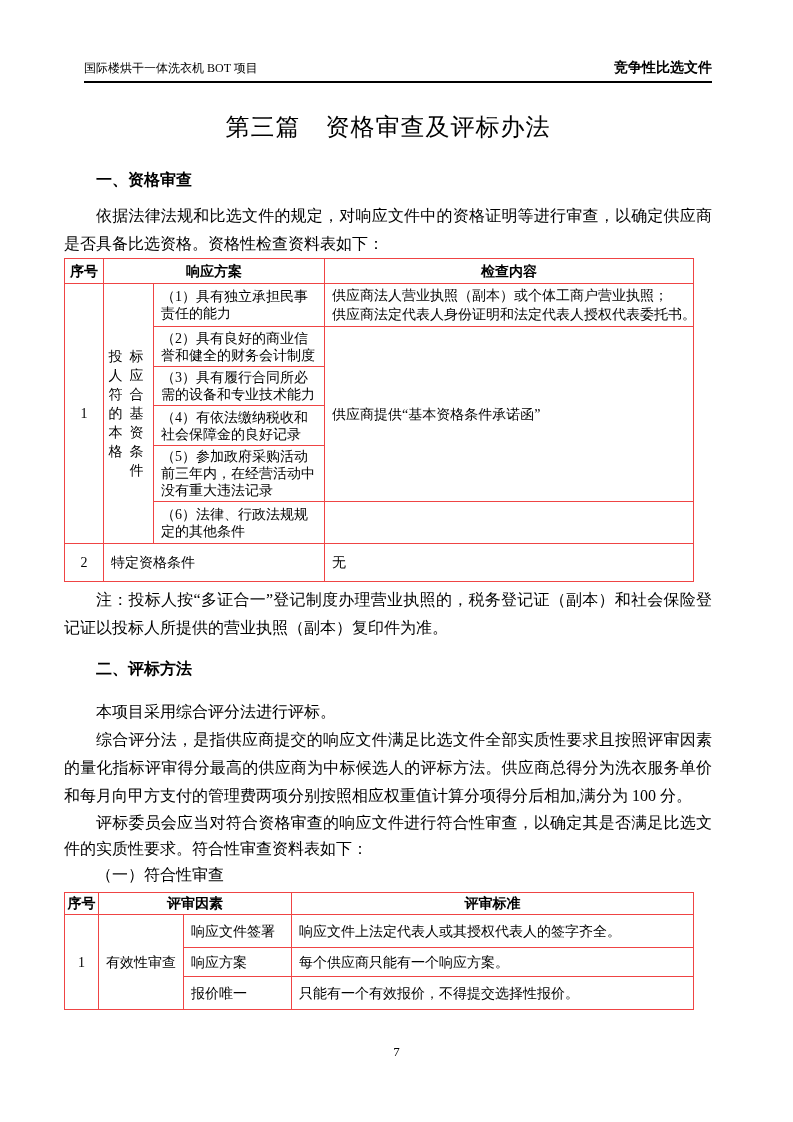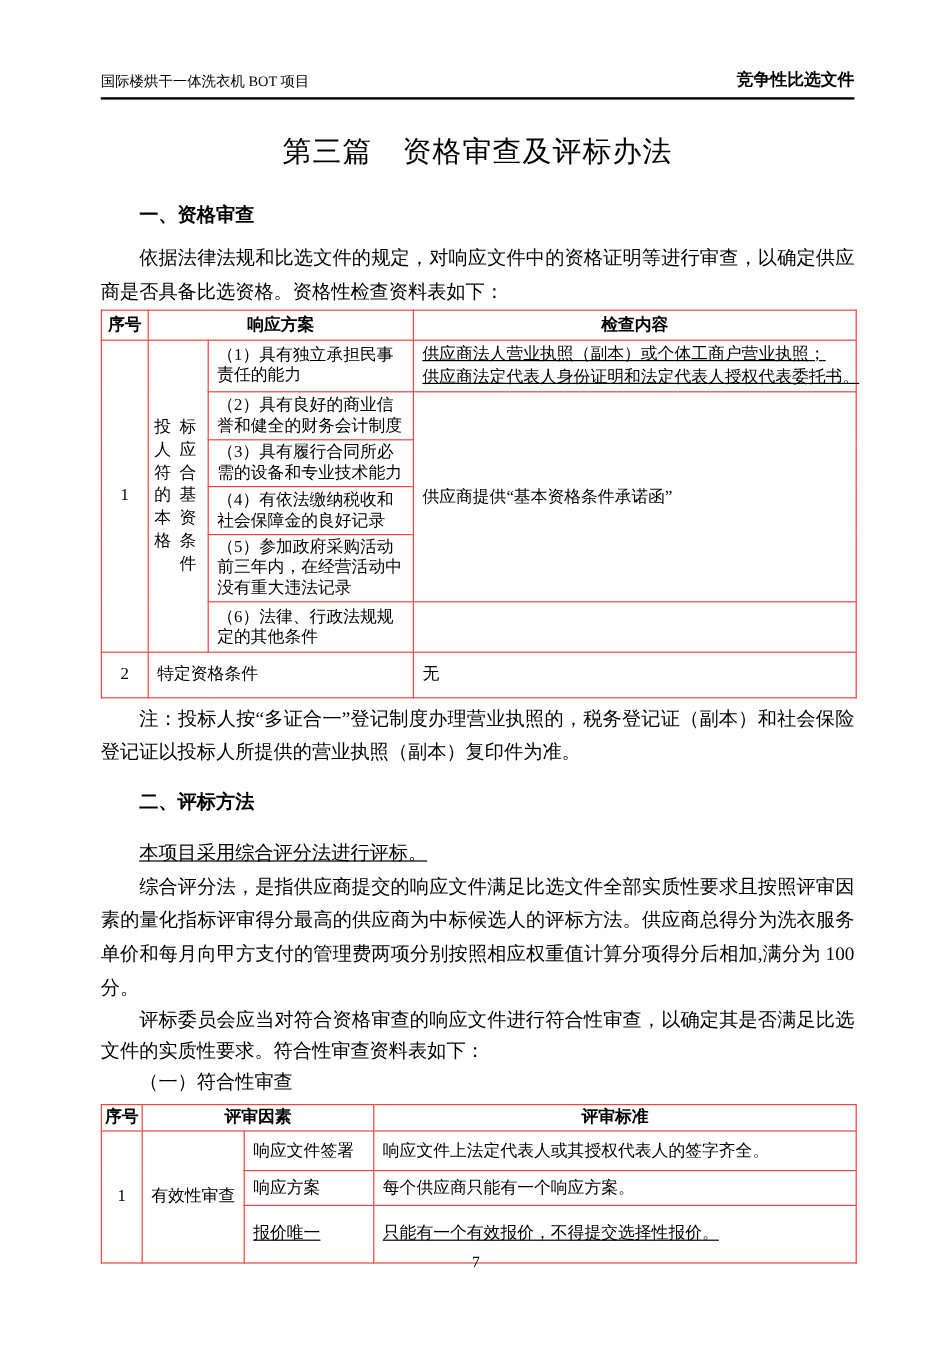--- a/index.html
+++ b/index.html
@@ -16,21 +16,21 @@
   
   .header {
     margin: 0 81px 0 84px;
     display: flex; justify-content: space-between; align-items: flex-end;
     padding-bottom: 5px;
     border-bottom: 2px solid #000;
   }
   .hdr-left  { font-size: 12px; line-height: 16px; }
   .hdr-right { font-size: 14px; line-height: 16px; font-weight: bold; }
 
-  .content { margin: 0 81px 0 84px; }
+  .content { margin: 0 81px 0 64px; }
 
   .doc-title {
     margin-top: 26px;
     text-align: center;
     font-size: 24px; line-height: 36px;
     letter-spacing: 1px;
   }
 
   .sec-heading {
     font-size: 16px; line-height: 22px; font-weight: bold;
@@ -38,47 +38,47 @@
   }
   .h-sec1 { margin-top: 24px; }
   .h-sec2 { margin-top: 16px; }
 
   .para {
     font-size: 16px; line-height: 28px;
     text-indent: 2em; text-align: justify;
   }
   .p-intro1 { margin-top: 11px; }
   .p-note   { margin-top: 4px; }
-  .p-method { margin-top: 18px; text-decoration: underline; }
+  .p-method { margin-top: 18px; }
   .lh26 { line-height: 26px; }
 
   table {
     border-collapse: collapse; table-layout: fixed;
     width: 629px;
     font-size: 14px; line-height: 17px;
   }
   .t2 { margin-top: 4px; }
   th, td { border: 1px solid #ef4444; vertical-align: middle; }
   th { font-weight: bold; text-align: center; font-size: 14px; padding: 2px 2px; }
   td { padding: 2px 4px 2px 7px; }
   td.c { text-align: center; padding: 2px; }
   td.vcell { padding: 2px 0; }
   .vtext {
     width: 44px; margin: 0 auto;
     letter-spacing: 7px; line-height: 19px;
     word-break: break-all; text-align: right;
   }
-  .nowrap { white-space: nowrap; line-height: 19px; text-decoration: underline; }
+  .nowrap { white-space: nowrap; line-height: 19px; }
 
   tr.hrow  { height: 25px; }
   tr.r1 { height: 41px; } tr.r2 { height: 40px; } tr.r3 { height: 37px; }
   tr.r4 { height: 40px; } tr.r5 { height: 53px; } tr.r6 { height: 42px; }
   tr.r7 { height: 38px; }
   tr.hrow2 { height: 22px; }
-  tr.s1 { height: 33px; } tr.s2 { height: 29px; } tr.s3 { height: 48px; text-decoration: underline; }
+  tr.s1 { height: 33px; } tr.s2 { height: 29px; } tr.s3 { height: 33px; }
 
   .pagenum {
     position: absolute; left: 0; bottom: 62px; width: 100%;
     text-align: center; font-size: 13px;
   }
 </style>
 </head>
 <body>
 
 <div class="page">

